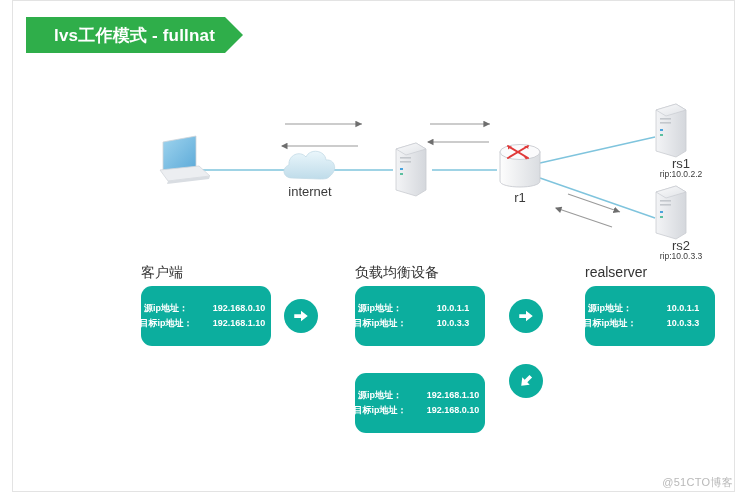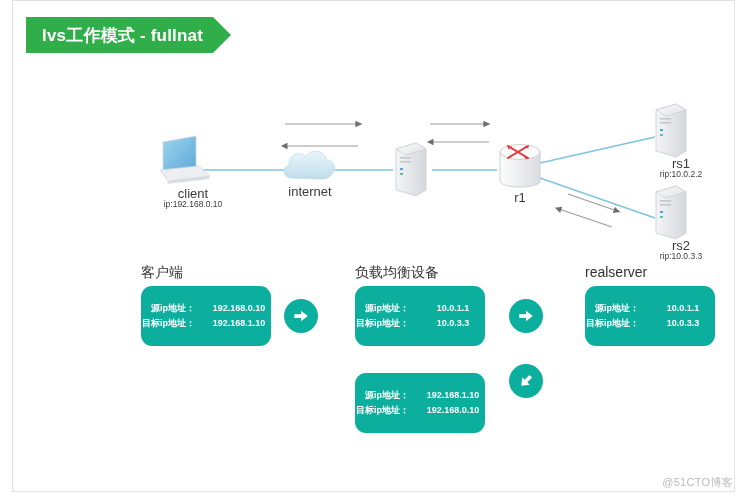--- a/index.html
+++ b/index.html
@@ -51,20 +51,21 @@
     border-top: 18px solid transparent;
     border-bottom: 18px solid transparent;
     border-left: 18px solid #2fae4a;
   }
   #title-text {
     color: #ffffff;
     font-size: 17px;
     font-weight: bold;
     letter-spacing: 0.2px;
     white-space: nowrap;
+    margin-left: 12px;
   }
 
   
   #topology {
     position: absolute;
     left: 0;
     top: 0;
     width: 749px;
     height: 500px;
   }
@@ -105,21 +106,21 @@
     box-sizing: border-box;
   }
   .flow-row {
     display: flex;
     font-size: 9px;
     line-height: 15px;
     white-space: nowrap;
     font-weight: bold;
   }
   .flow-key {
-    text-align: right;
+    text-align: center;
     min-width: 58px;
   }
   .flow-val {
     padding-left: 8px;
     text-align: center;
     min-width: 72px;
   }
 
   .arrow-circle {
     position: absolute;
@@ -249,24 +250,20 @@
     <g>
       <path d="M656 192 L676 186 L686 192 L686 233 L676 239 L656 233 Z" fill="url(#serverGrad)" stroke="#c9ccd1" stroke-width="0.8"></path>
       <path d="M656 192 L676 186 L686 192 L666 198 Z" fill="url(#serverTop)" stroke="#c9ccd1" stroke-width="0.7"></path>
       <rect x="660" y="200" width="11" height="1.6" fill="#c3c7cc"></rect>
       <rect x="660" y="204" width="11" height="1.6" fill="#c3c7cc"></rect>
       <rect x="660" y="211" width="3" height="2" fill="#4aa3dd"></rect>
       <rect x="660" y="216" width="3" height="2" fill="#5cc0a0"></rect>
     </g>
   </svg>
 
-  <div class="node" style="left:138px; top:188px; width:110px;">
-    <div class="node-label">client</div>
-    <div class="node-sub">ip:192.168.0.10</div>
-  </div>
 
   <div class="node" style="left:265px; top:186px; width:90px;">
     <div class="node-label">internet</div>
   </div>
 
 
   <div class="node" style="left:490px; top:192px; width:60px;">
     <div class="node-label">r1</div>
   </div>
 

